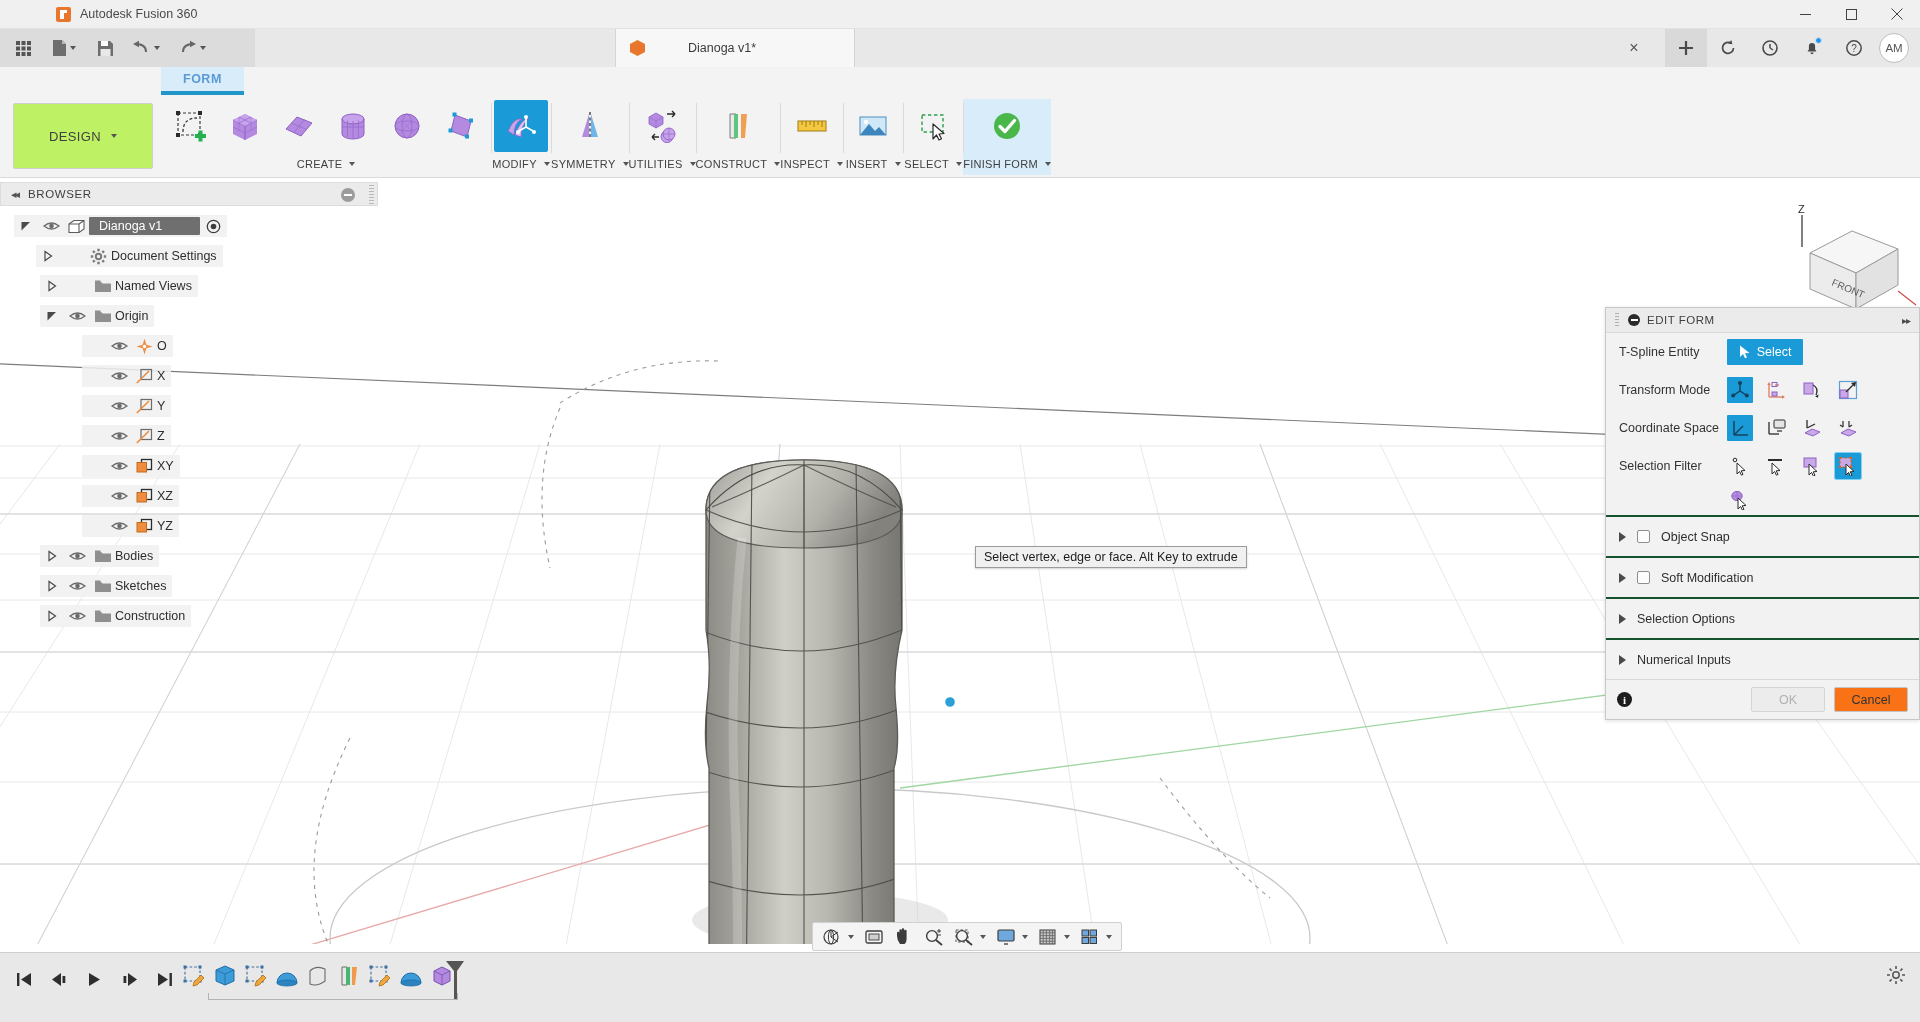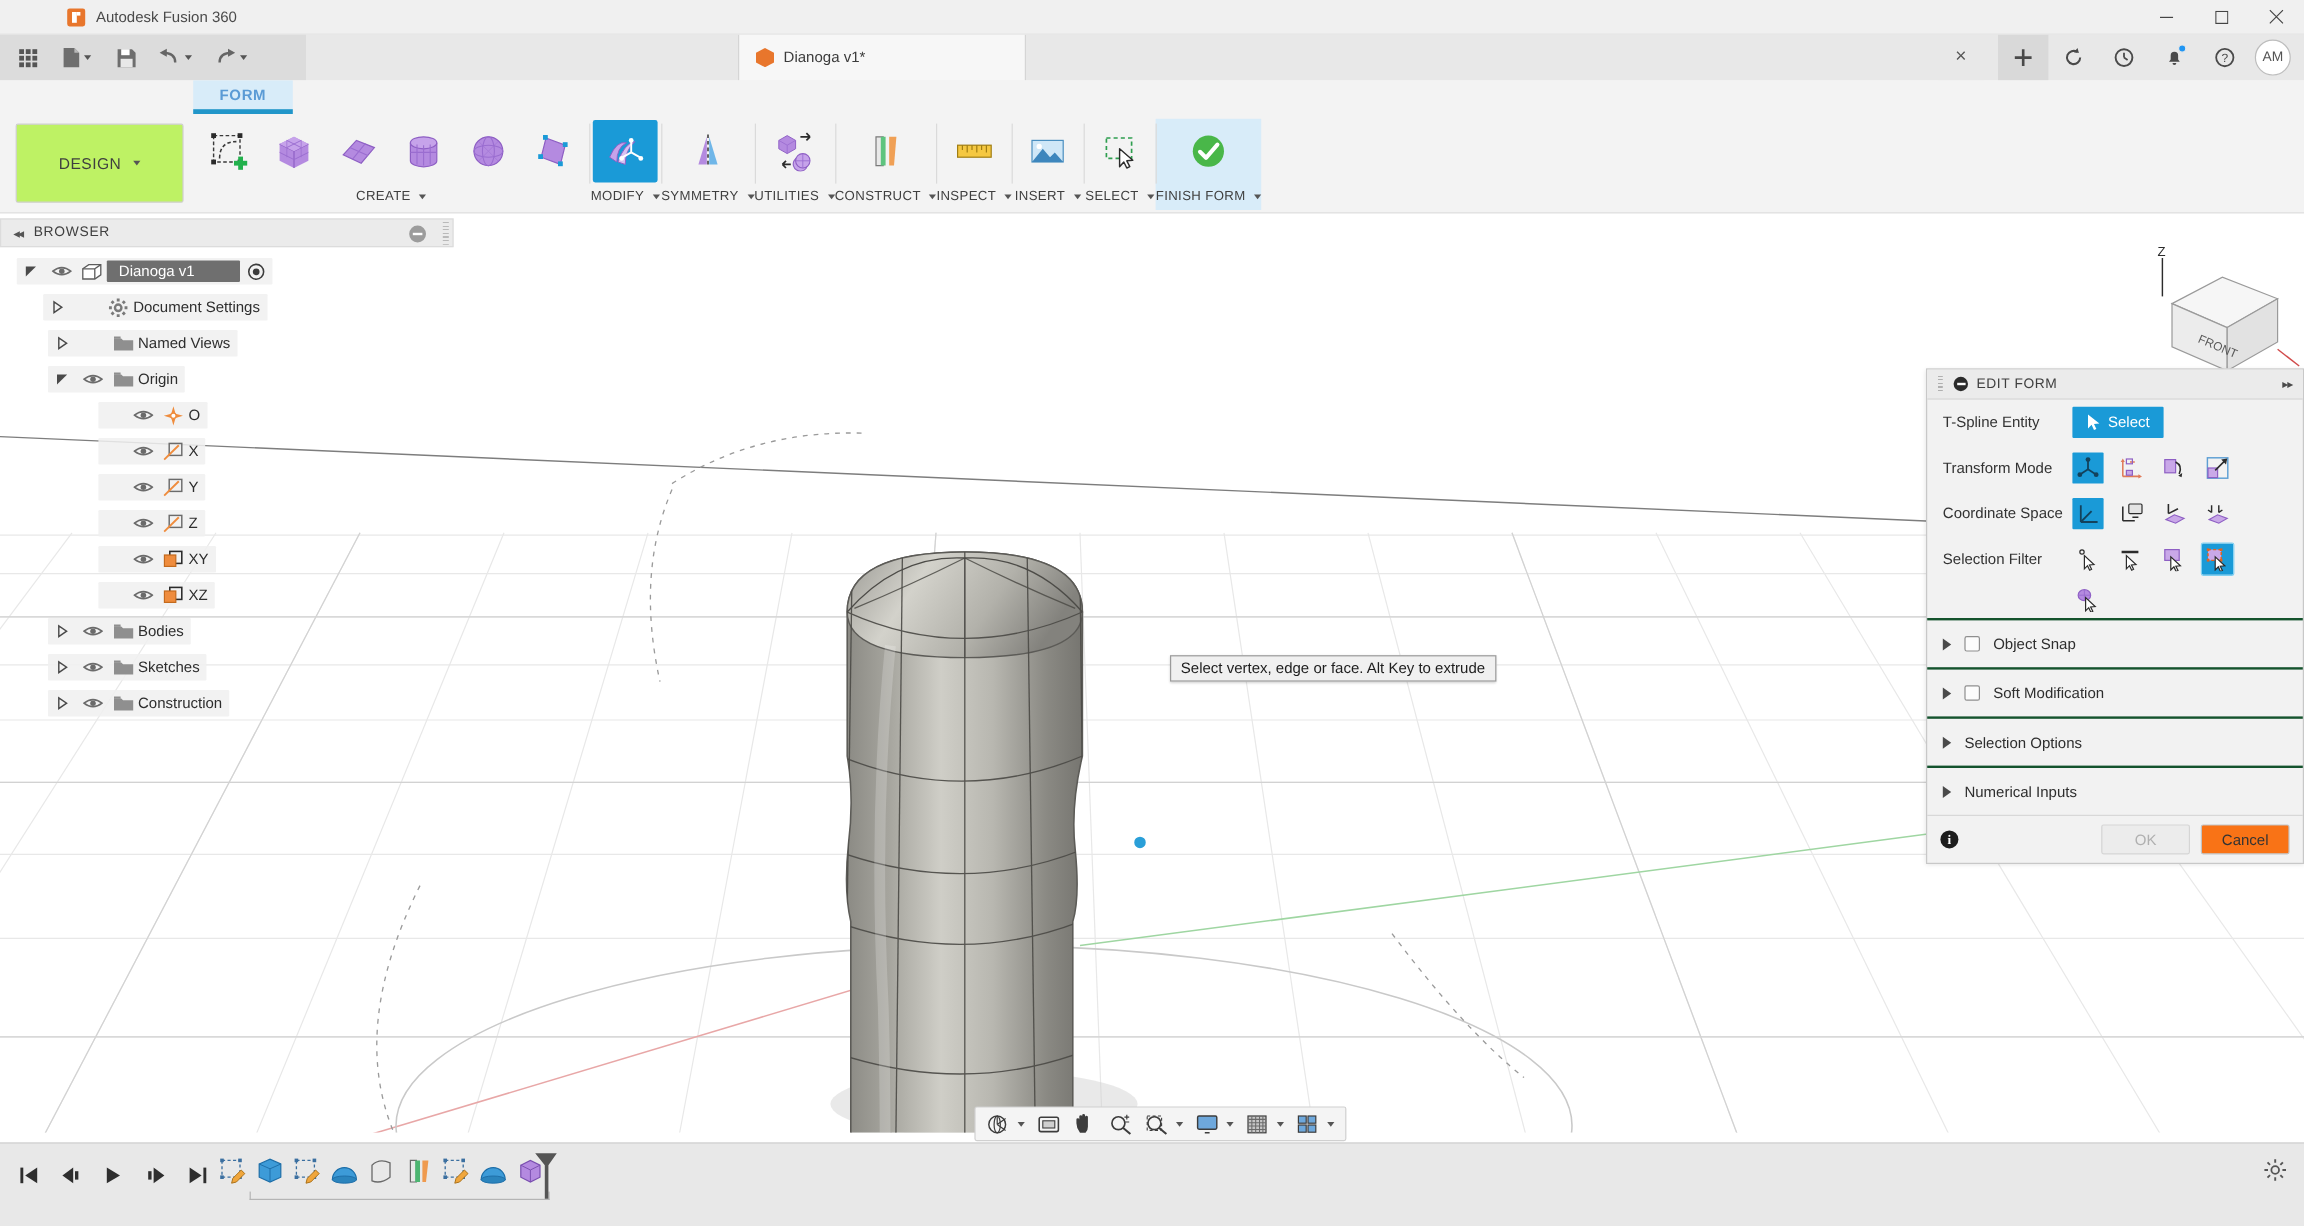--- a/index.html
+++ b/index.html
@@ -62,21 +62,21 @@
     position:absolute; left:615px; top:0; height:38px;
     display:flex; align-items:center; gap:8px; padding:0 18px 0 14px;
     background:#f7f7f7; border-right:1px solid #d5d5d5; border-left:1px solid #d5d5d5;
     min-width:240px;
   }
   .doctab-icon {
     width:15px;height:16px;flex:none;
     background:#e8762c;
     clip-path: polygon(50% 0, 100% 25%, 100% 75%, 50% 100%, 0 75%, 0 25%);
   }
-  .doctab-label { font-size:12.5px; color:#3b3b3b; white-space:nowrap; }
+  .doctab-label { font-size:12.5px; color:#3b3b3b; white-space:nowrap;margin-left:35px; }
   .doctab-close {
     position:absolute; left:1615px; top:0; width:38px; height:38px;
     display:flex; align-items:center; justify-content:center;
     font-size:16px; color:#555; background:#e8e8e8;
   }
   .appbar-right {
     position:absolute; right:0; top:0; height:38px; display:flex; align-items:center;
   }
   .ab-btn { width:42px;height:38px;display:flex;align-items:center;justify-content:center;color:#4a4a4a;position:relative;}
   .ab-btn.plus { background:#d9d9d9; }
@@ -927,20 +927,38 @@
             </span>
             <span class="ticon">
               <svg width="17" height="16" viewBox="0 0 17 16">
                 <rect x="5.5" y="1.5" width="10" height="10" fill="none" stroke="#2b2b2b" stroke-width="1.3"></rect>
                 <rect x="1" y="4.5" width="9.5" height="9.5" fill="#ef8c3d" stroke="#c46a1d" stroke-width="1"></rect>
               </svg>
             </span>
             <span class="tr-label">XZ</span>
           </div>
         </div>
+        <div class="tr" style="padding-left: 82px;">
+          <div class="tr-hit">
+            <span class="tw"></span>
+            <span class="eye">
+              <svg width="17" height="12" viewBox="0 0 17 12">
+                <path d="M1 6 q7.5 -6 15 0 q-7.5 6 -15 0 z" fill="none" stroke="#6b6b6b" stroke-width="1.3"></path>
+                <circle cx="8.5" cy="6" r="2.3" fill="#6b6b6b"></circle>
+              </svg>
+            </span>
+            <span class="ticon">
+              <svg width="17" height="16" viewBox="0 0 17 16">
+                <rect x="5.5" y="1.5" width="10" height="10" fill="none" stroke="#2b2b2b" stroke-width="1.3"></rect>
+                <rect x="1" y="4.5" width="9.5" height="9.5" fill="#ef8c3d" stroke="#c46a1d" stroke-width="1"></rect>
+              </svg>
+            </span>
+            <span class="tr-label">YZ</span>
+          </div>
+        </div>
         <div class="tr" style="padding-left: 40px;">
           <div class="tr-hit">
             <span class="tw">
               <svg width="12" height="12" viewBox="0 0 12 12">
                 <path d="M3 1.5 L3 10.5 L9.5 6 Z" fill="none" stroke="#4a4a4a" stroke-width="1.2"></path>
               </svg>
             </span>
             <span class="eye">
               <svg width="17" height="12" viewBox="0 0 17 12">
                 <path d="M1 6 q7.5 -6 15 0 q-7.5 6 -15 0 z" fill="none" stroke="#6b6b6b" stroke-width="1.3"></path>

